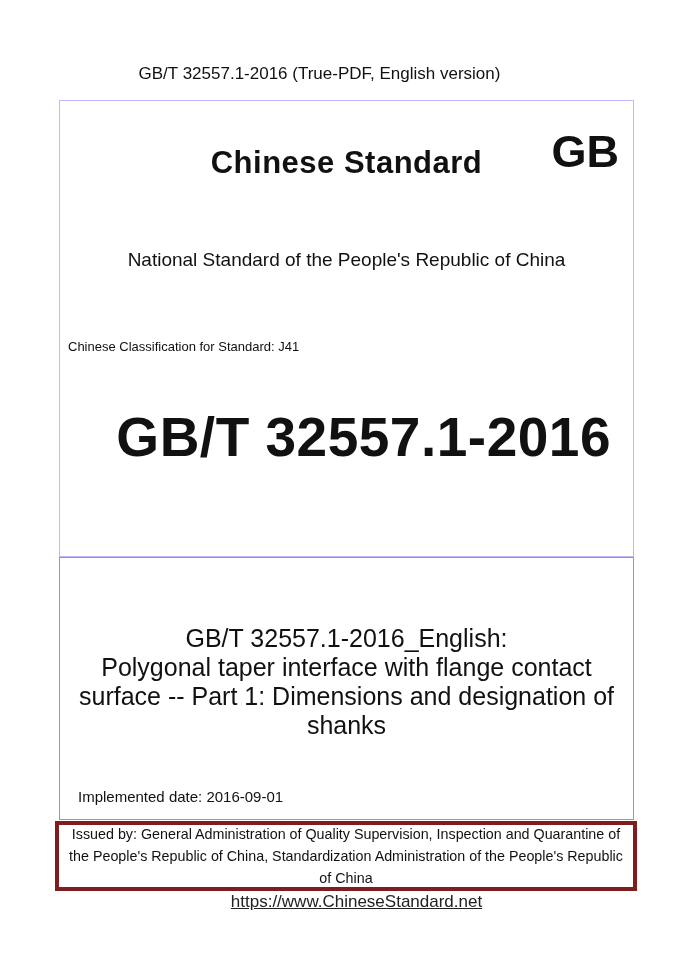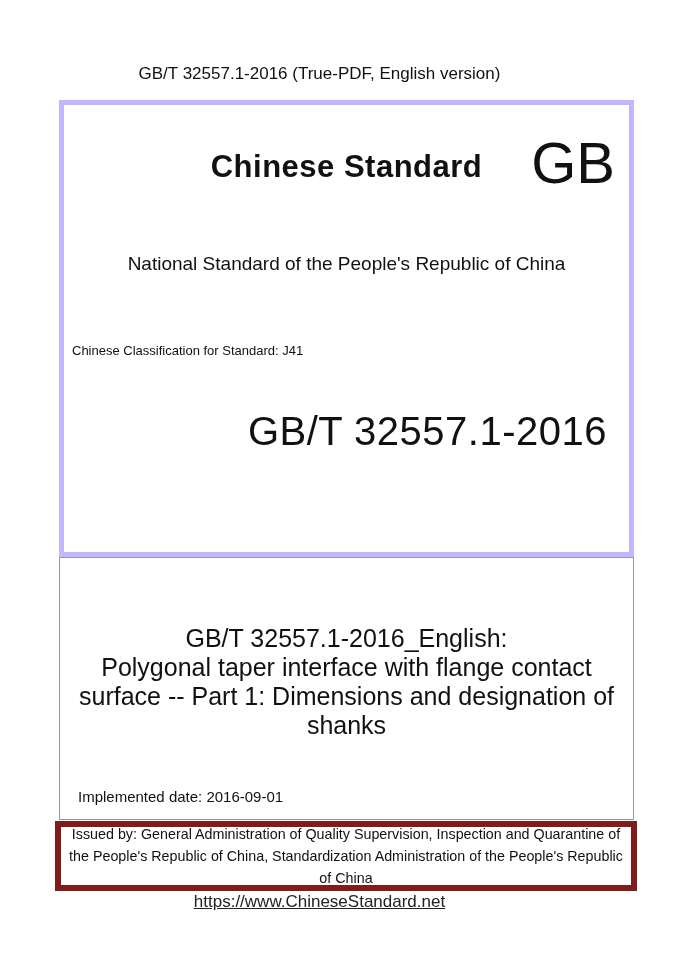--- a/index.html
+++ b/index.html
@@ -25,40 +25,40 @@
     font-size: 17px;
     color: #111111;
   }
   
   .cover-box {
     position: absolute;
     left: 59px;
     top: 100px;
     width: 575px;
     height: 457px;
-    border: 5px solid #c4b5fd;
+    border: 1px solid #c4b5fd;
     box-sizing: border-box;
     background: #ffffff;
   }
   .brand-title {
     position: absolute;
     top: 44px;
     left: 0;
     width: 100%;
     text-align: center;
     font-size: 31px;
     font-weight: bold;
     letter-spacing: 0.5px;
   }
   .gb-logo {
     position: absolute;
     top: 26px;
     right: 14px;
-    font-size: 58px;
-    font-weight: normal;
+    font-size: 45px;
+    font-weight: bold;
     line-height: 1.1;
   }
   .national-block {
     position: absolute;
     top: 144px;
     left: 0;
     width: 100%;
     text-align: center;
     font-size: 19px;
     line-height: 30px;
@@ -66,22 +66,22 @@
   .classification-line {
     position: absolute;
     top: 238px;
     left: 8px;
     font-size: 13px;
   }
   .standard-code {
     position: absolute;
     top: 304px;
     right: 22px;
-    font-size: 40px;
-    font-weight: normal;
+    font-size: 55px;
+    font-weight: bold;
     letter-spacing: 0.5px;
   }
   
   .title-box {
     position: absolute;
     left: 59px;
     top: 557px;
     width: 575px;
     height: 263px;
     border: 1px solid #999999;
@@ -108,41 +108,42 @@
     justify-content: space-between;
     font-size: 15px;
   }
   
   .issuer-box {
     position: absolute;
     left: 55px;
     top: 821px;
     width: 582px;
     height: 70px;
-    border: 6px solid #7f1d1d;
+    border: 4px solid #7f1d1d;
     box-sizing: border-box;
     background: #ffffff;
     display: flex;
     align-items: center;
   }
   .issuer-text {
     width: 100%;
     box-sizing: border-box;
     padding: 0 3px;
     text-align: center;
     font-size: 14.3px;
     line-height: 22px;
   }
   
   .footer-link-wrap {
     position: absolute;
     top: 892px;
     left: 0;
     width: 100%;
     text-align: center;
+    padding-left: 37px;
   }
   .footer-link {
     font-size: 17px;
     color: #222222;
     text-decoration: underline;
     cursor: pointer;
   }
 </style>
 </head>
 <body>

